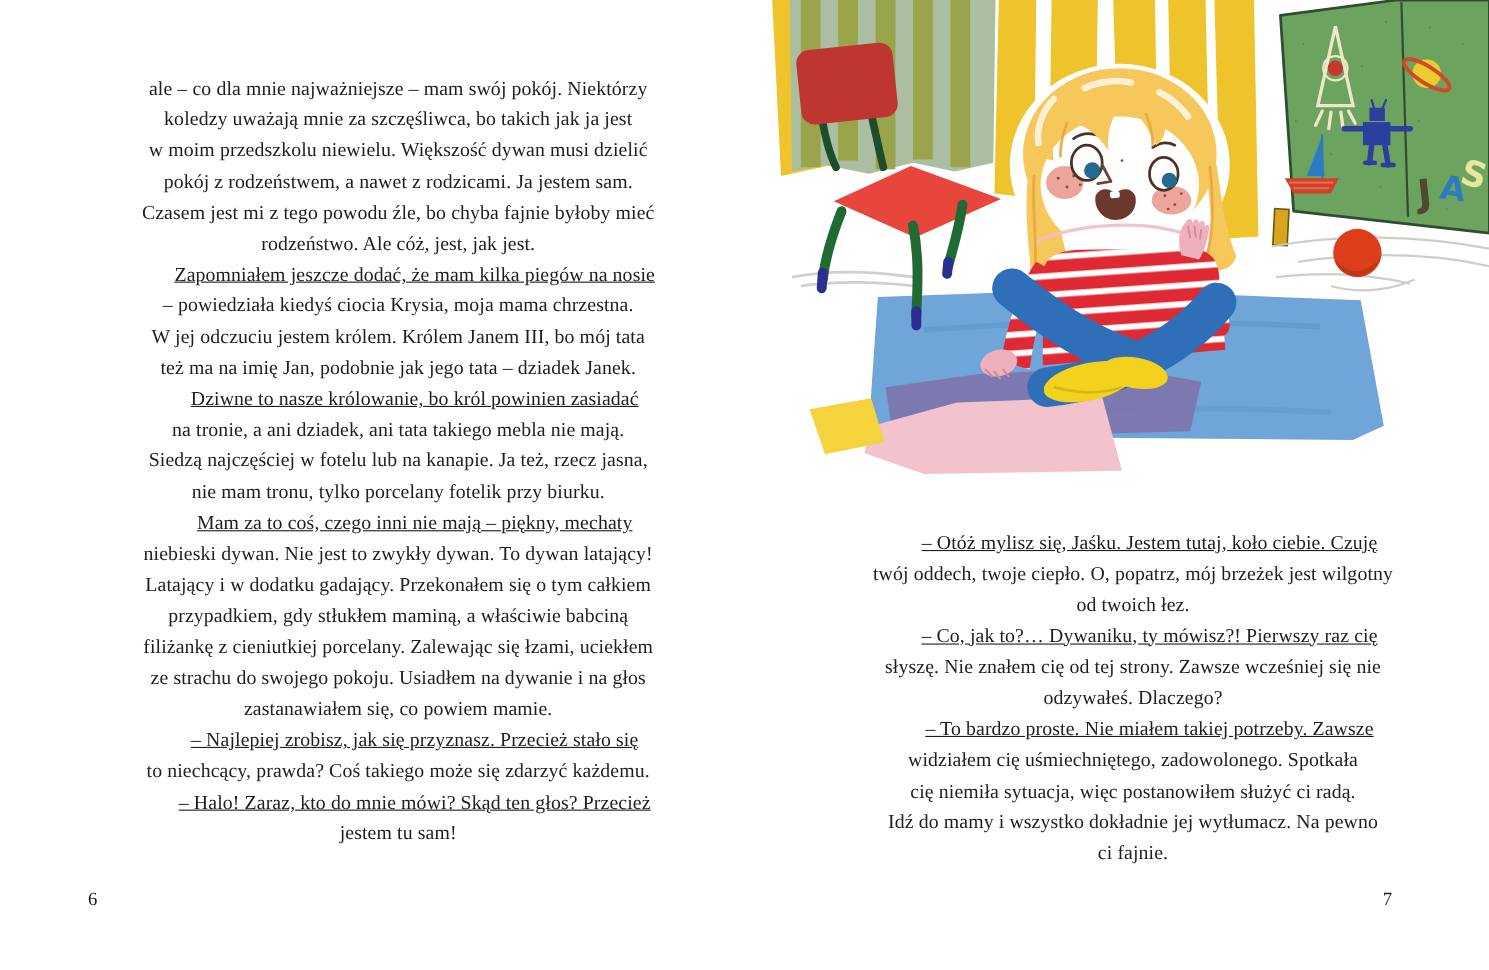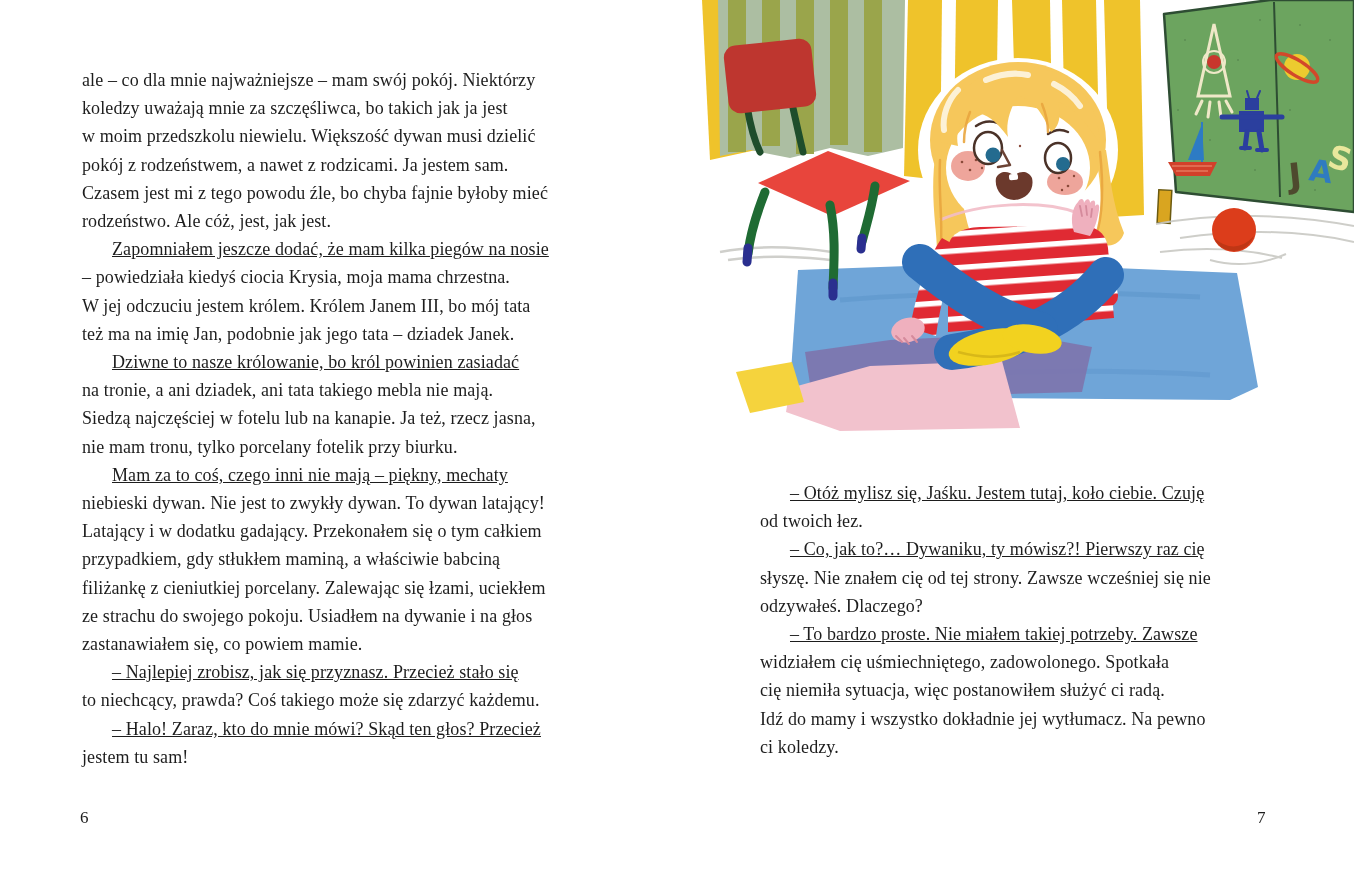--- a/index.html
+++ b/index.html
@@ -4,21 +4,21 @@
 <style>
   html,body { margin:0; padding:0; background:#ffffff; }
   .spread {
     position: relative;
     width: 1354px; height: 882px;
     background: #ffffff;
     overflow: hidden;
     font-family: "Liberation Serif", serif;
     color: #1d1d1d;
   }
-  .text-block { position: absolute; }
+  .text-block { position: absolute; text-align: center; }
   .text-block .line {
     font-size: 18px;
     line-height: 28.2px;
     white-space: nowrap;
     letter-spacing: 0.1px;
   }
   .para.indent .line:first-child { text-indent: 30px; text-decoration: underline; }
   .page-num {
     position: absolute;
     font-size: 17px;
@@ -293,32 +293,33 @@
     </div>
     <div class="para indent">
       <div class="line">– Halo! Zaraz, kto do mnie mówi? Skąd ten głos? Przecież</div>
       <div class="line">jestem tu sam!</div>
     </div>
   </div>
 
   <div id="right-text" class="text-block">
     <div class="para indent">
       <div class="line">– Otóż mylisz się, Jaśku. Jestem tutaj, koło ciebie. Czuję</div>
+      <div class="line">twój oddech, twoje ciepło. O, popatrz, mój brzeżek jest wilgotny</div>
       <div class="line">od twoich łez.</div>
     </div>
     <div class="para indent">
       <div class="line">– Co, jak to?… Dywaniku, ty mówisz?! Pierwszy raz cię</div>
       <div class="line">słyszę. Nie znałem cię od tej strony. Zawsze wcześniej się nie</div>
       <div class="line">odzywałeś. Dlaczego?</div>
     </div>
     <div class="para indent">
       <div class="line">– To bardzo proste. Nie miałem takiej potrzeby. Zawsze</div>
       <div class="line">widziałem cię uśmiechniętego, zadowolonego. Spotkała</div>
       <div class="line">cię niemiła sytuacja, więc postanowiłem służyć ci radą.</div>
       <div class="line">Idź do mamy i wszystko dokładnie jej wytłumacz. Na pewno</div>
-      <div class="line">ci koledzy.</div>
+      <div class="line">ci fajnie.</div>
     </div>
   </div>
 
   <div id="page-num-left" class="page-num">6</div>
   <div id="page-num-right" class="page-num">7</div>
 
 </div>
 
 </body></html>

